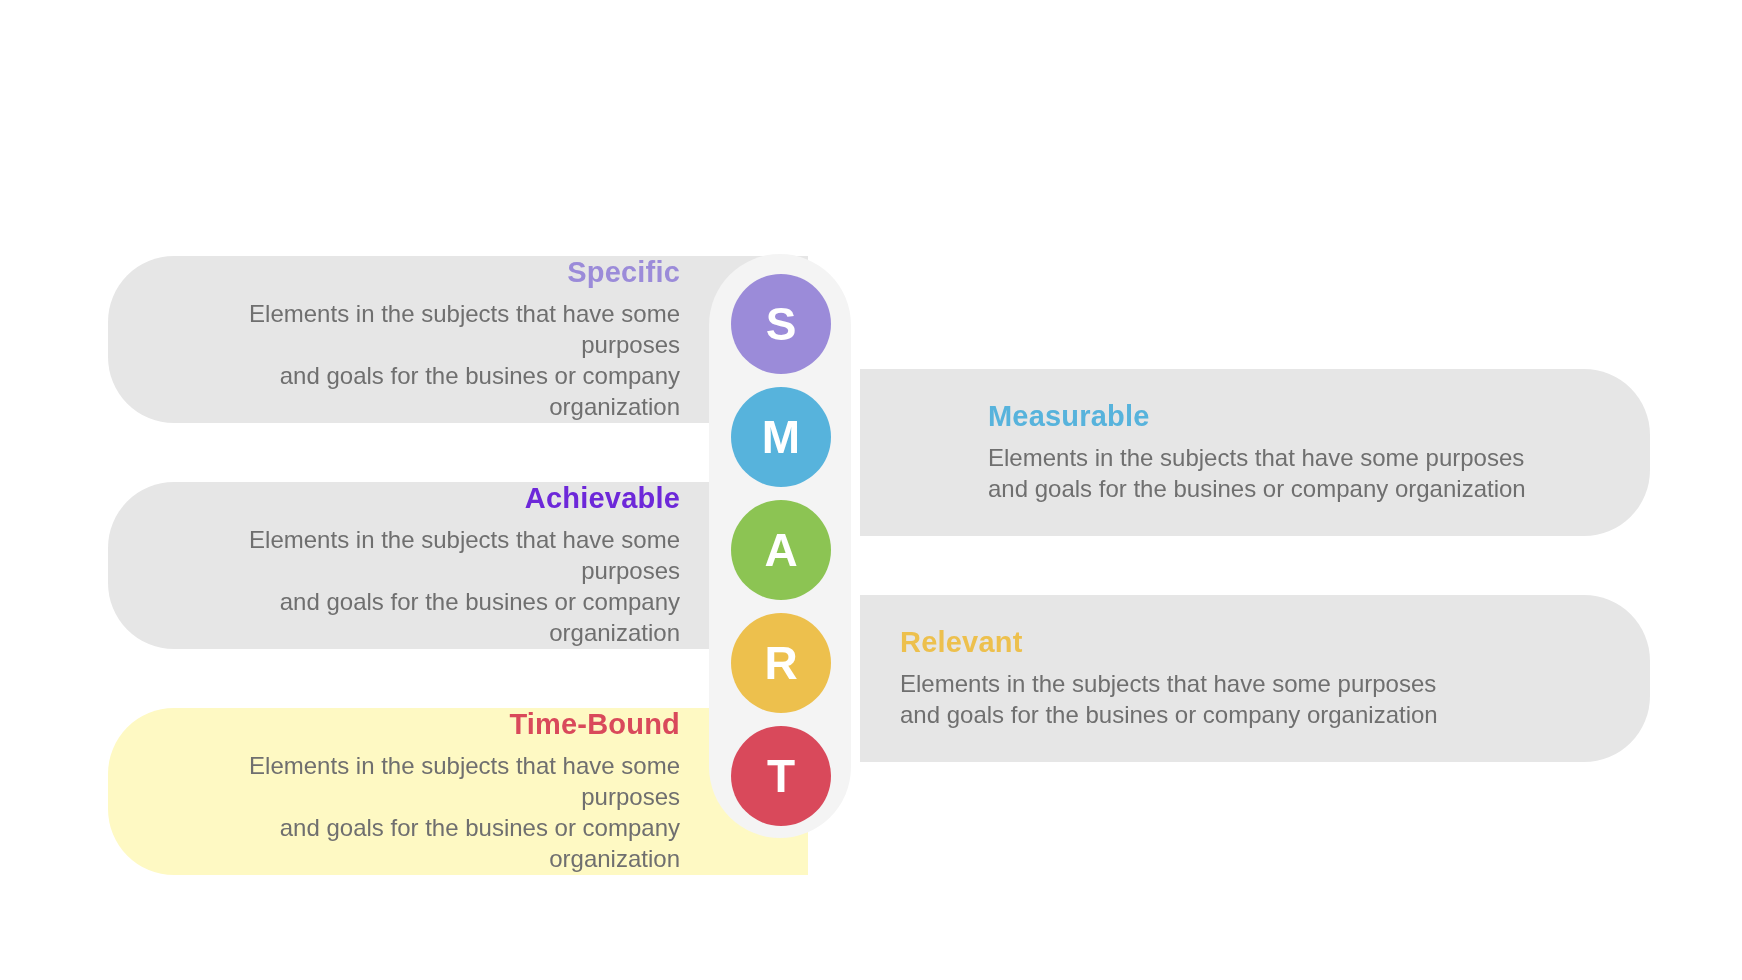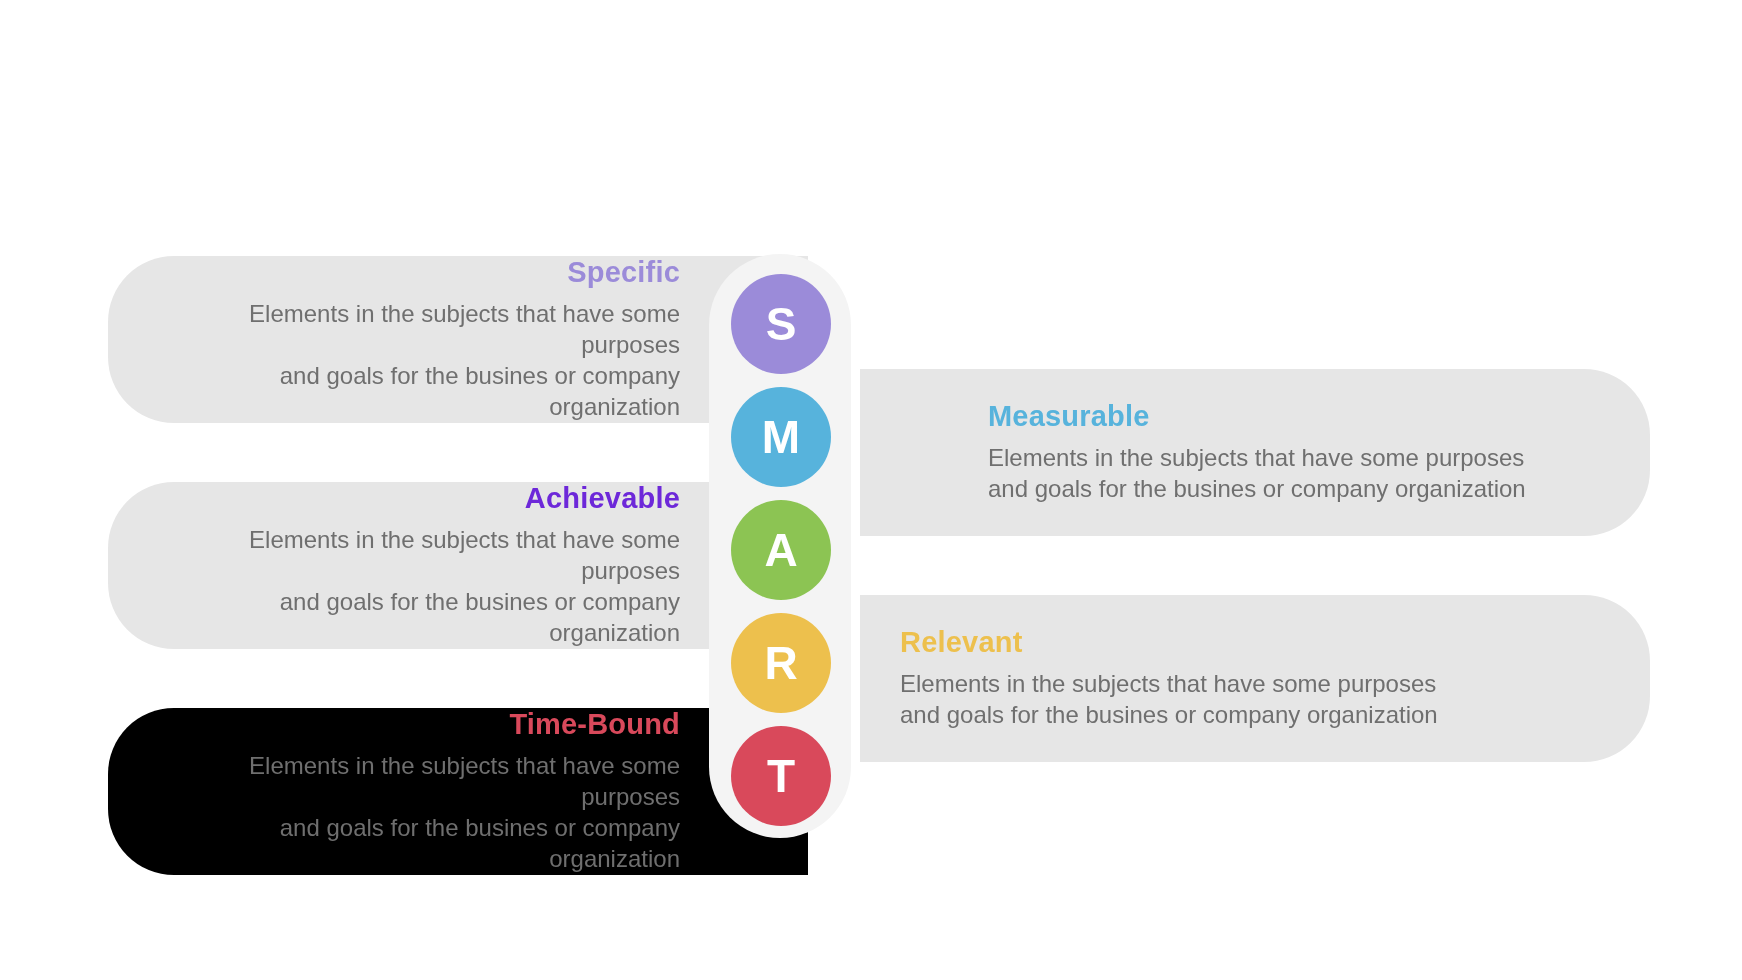--- a/index.html
+++ b/index.html
@@ -176,21 +176,21 @@
     </div>
 
     <div class="bar right row-3" style="background: rgb(230, 230, 230); padding-left: 40px;">
       <div class="bar-inner">
         <div class="bar-title" style="color: rgb(237, 192, 77);">Relevant</div>
         <div class="bar-desc" style="color: rgb(111, 111, 111);">Elements in the subjects that have some purposes
 and goals for the  busines or company organization</div>
       </div>
     </div>
 
-    <div class="bar left row-4" style="background: #000000;">
+    <div class="bar left row-4" style="background: #fef9c3;">
       <div class="bar-inner">
         <div class="bar-title" style="color: rgb(217, 73, 91);">Time-Bound</div>
         <div class="bar-desc" style="color: rgb(111, 111, 111);">Elements in the subjects that have some purposes
 and goals for the  busines or company organization</div>
       </div>
     </div>
 
     <div class="center-pill" style="background: rgb(244, 244, 244);"></div>
 
     <div class="letter-circle circ-0" style="background: rgb(155, 139, 217);">

